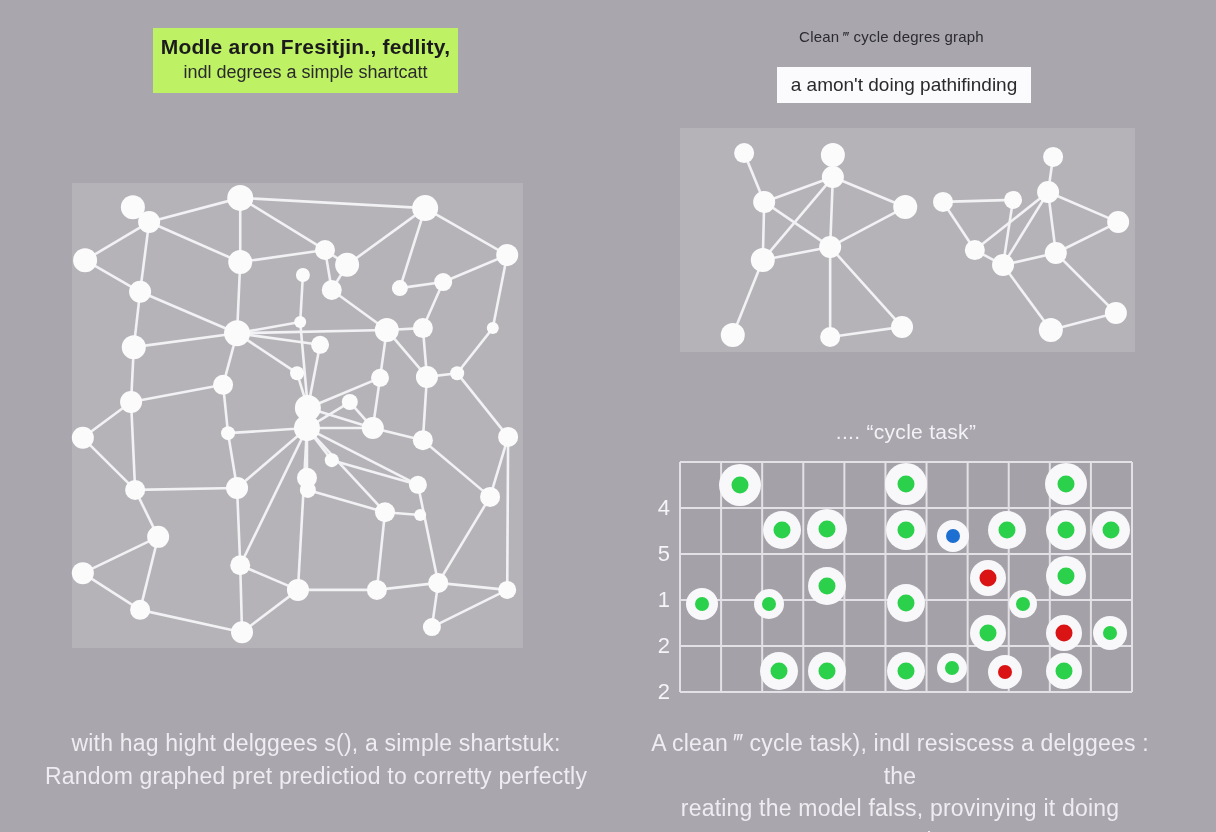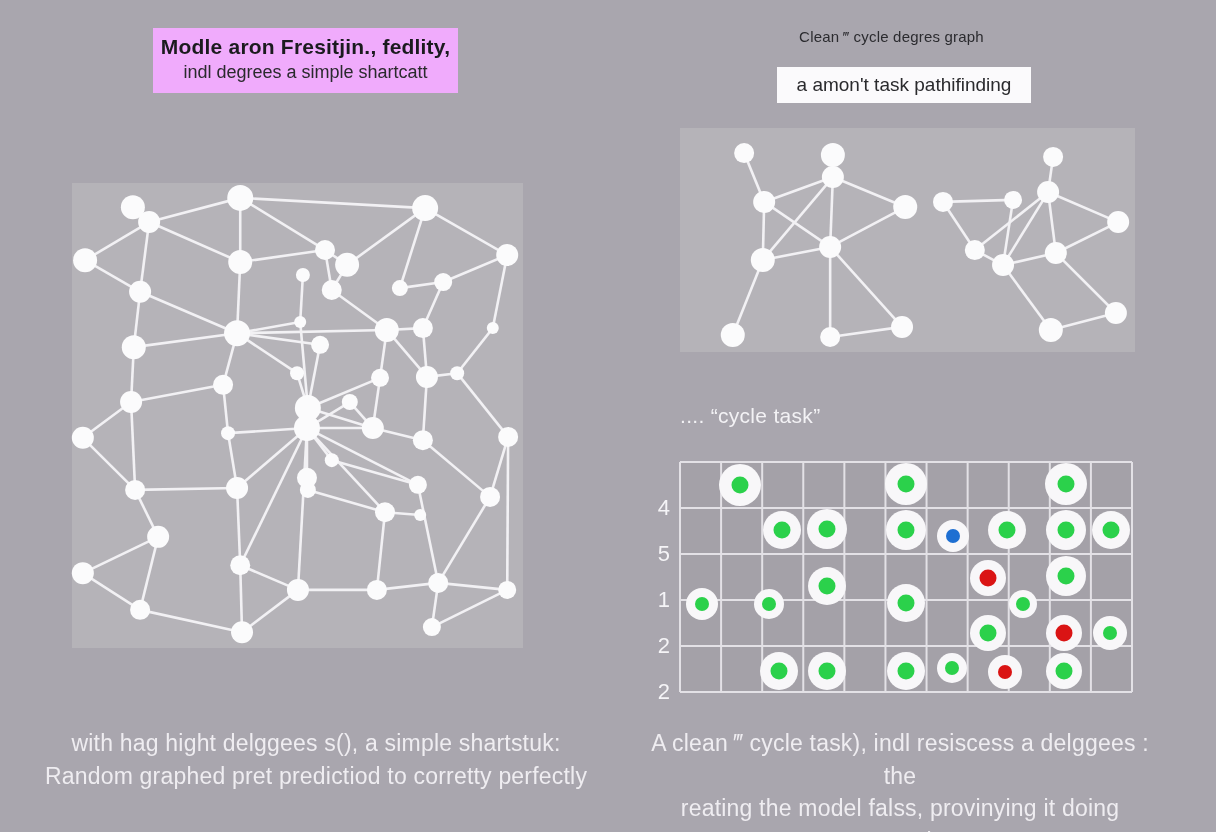--- a/index.html
+++ b/index.html
@@ -3,40 +3,40 @@
 <meta charset="utf-8">
 <style>
   html,body{margin:0;padding:0;}
   body{
     width:1216px;height:832px;position:relative;overflow:hidden;
     background:#a9a6ae;
     font-family:"Liberation Sans","DejaVu Sans",sans-serif;
   }
   .abs{position:absolute;}
   .title-box{
-    background:#f0abfc;color:#1b1b1e;text-align:center;
+    background:#bef264;color:#1b1b1e;text-align:center;
     left:153px;top:28px;width:305px;height:65px;
   }
   .title-box .t1{font-size:21px;font-weight:bold;margin-top:7px;letter-spacing:0.2px;}
   .title-box .t2{font-size:18px;margin-top:3px;color:#2a2a2d;}
   .right-header{
     left:664px;top:28px;width:455px;text-align:center;
     font-size:15px;color:#2b2b2f;letter-spacing:0.2px;
   }
   .subheader-box{
     left:777px;top:67px;width:254px;height:36px;
     background:#fbfafc;color:#2a2a2d;font-size:19px;
     display:flex;align-items:center;justify-content:center;
   }
   .panel{background:#b5b3b8;}
   .left-graph-panel{left:72px;top:183px;width:451px;height:465px;}
   .right-graph-panel{left:680px;top:128px;width:455px;height:224px;}
   .panel svg{position:absolute;left:0;top:0;overflow:visible;}
   .cycle-label{
-    left:680px;top:404px;width:452px;
+    left:680px;top:420px;width:452px;text-align:center;
     color:#f3f2f5;font-size:21px;letter-spacing:0.3px;
   }
   .grid-box{left:680px;top:462px;width:452px;height:230px;background:#a4a1a8;}
   .grid-box svg{position:absolute;left:0;top:0;overflow:visible;}
   .grid-row-label{
     position:absolute;width:30px;text-align:right;
     color:#f5f4f7;font-size:22px;line-height:22px;
   }
   .caption{color:#efedf1;font-size:23px;line-height:32.5px;text-align:center;letter-spacing:0.2px;}
   .caption-left{left:36px;top:727px;width:560px;}
@@ -46,21 +46,21 @@
 <body>
 
 <div class="abs title-box">
   <div class="t1">Modle aron Fresitjin., fedlity,</div>
   <div class="t2">indl degrees a simple shartcatt</div>
 </div>
 
 <div class="abs right-header">Clean ‴ cycle degres graph</div>
 
 <div class="abs subheader-box">
-  <span>a amon't task pathifinding</span>
+  <span>a amon't doing pathifinding</span>
 </div>
 
 <div class="abs panel left-graph-panel">
   <svg id="left-graph-svg" width="451" height="465">
       <line x1="60.885" y1="24.18" x2="77.12100000000001" y2="39.06" stroke="#f2f1f4" stroke-width="2.6"></line>
       <line x1="77.12100000000001" y1="39.06" x2="168.22299999999998" y2="14.88" stroke="#f2f1f4" stroke-width="2.6"></line>
       <line x1="77.12100000000001" y1="39.06" x2="13.078999999999999" y2="77.19000000000001" stroke="#f2f1f4" stroke-width="2.6"></line>
       <line x1="77.12100000000001" y1="39.06" x2="68.101" y2="108.81" stroke="#f2f1f4" stroke-width="2.6"></line>
       <line x1="13.078999999999999" y1="77.19000000000001" x2="68.101" y2="108.81" stroke="#f2f1f4" stroke-width="2.6"></line>
       <line x1="168.22299999999998" y1="14.88" x2="168.22299999999998" y2="79.05" stroke="#f2f1f4" stroke-width="2.6"></line>

